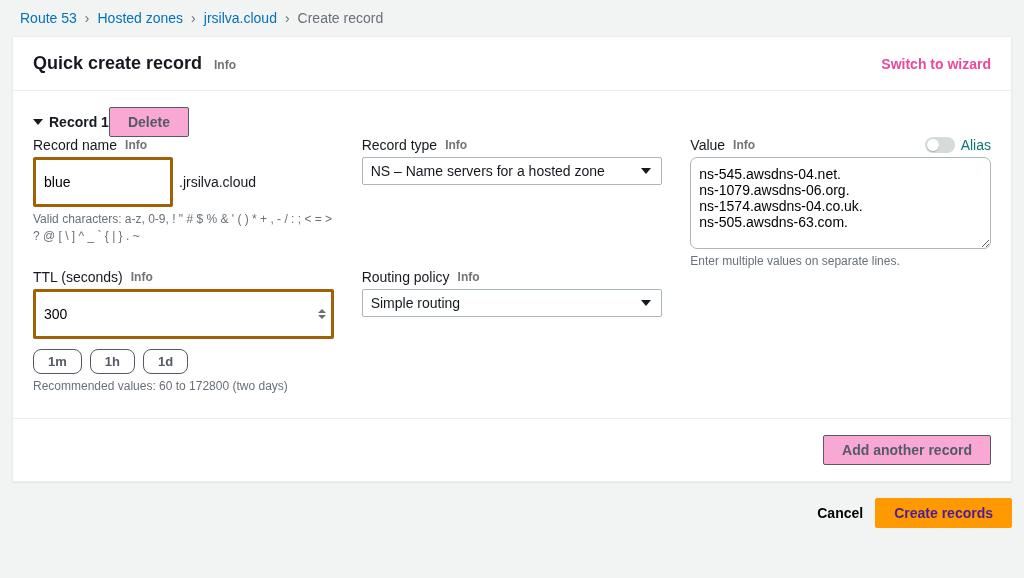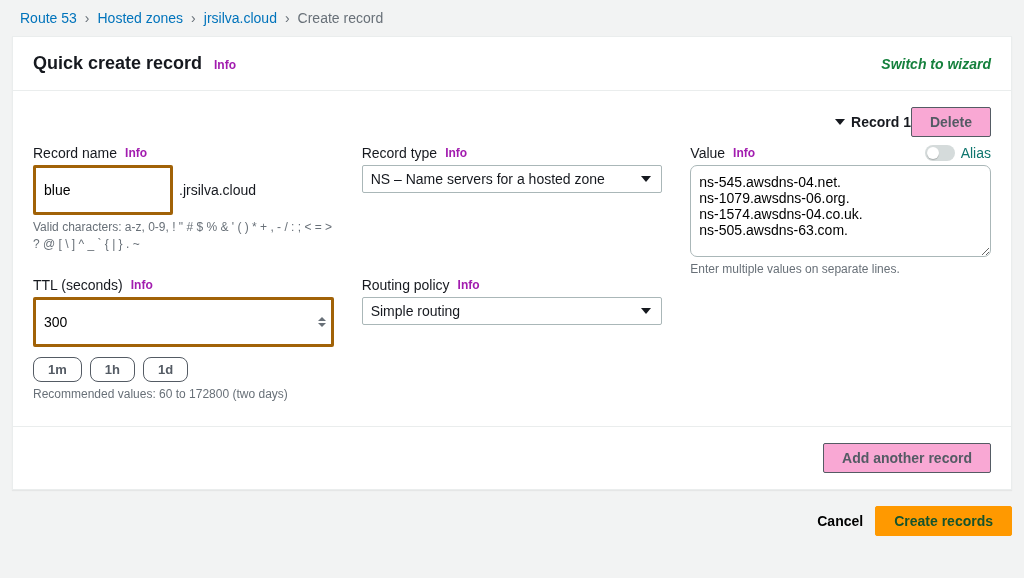--- a/index.html
+++ b/index.html
@@ -34,44 +34,43 @@
       padding: 16px 20px;
       border-bottom: 1px solid #eaeded;
     }
     .panel-header h1 {
       font-size: 18px;
       font-weight: 700;
       display: inline-block;
       margin-right: 8px;
     }
     .info-link {
-      color: #a21caf;
+      color: #737373;
       font-size: 12px;
       font-weight: 700;
       text-decoration: none;
       cursor: pointer;
     }
     .link-action {
-      color: #15803d;
+      color: #ec4899;
       font-weight: 700;
       font-size: 14px;
       cursor: pointer;
       text-decoration: none;
-      font-style: italic;
     }
     
     .record-block {
       padding: 16px 20px 24px 20px;
       border-bottom: 1px solid #eaeded;
     }
     .record-header {
       display: flex;
-      justify-content: flex-end;
-      align-items: center;
-      margin-bottom: 8px;
+      justify-content: flex-start;
+      align-items: center;
+      margin-bottom: 0;
     }
     .record-title {
       font-weight: 700;
       font-size: 14px;
       display: flex;
       align-items: center;
       gap: 6px;
     }
     .caret-down {
       width: 0; height: 0;
@@ -85,21 +84,21 @@
       color: #545b64;
       padding: 6px 18px;
       font-weight: 700;
       font-size: 14px;
       cursor: pointer;
       border-radius: 2px;
     }
     .btn-primary {
       background: #ff9900;
       border: 1px solid #ff9900;
-      color: #14532d;
+      color: #4c1d95;
     }
     .btn-link {
       border: none;
       background: none;
       color: #000000;
       font-weight: 700;
       font-size: 14px;
       cursor: pointer;
     }
     

